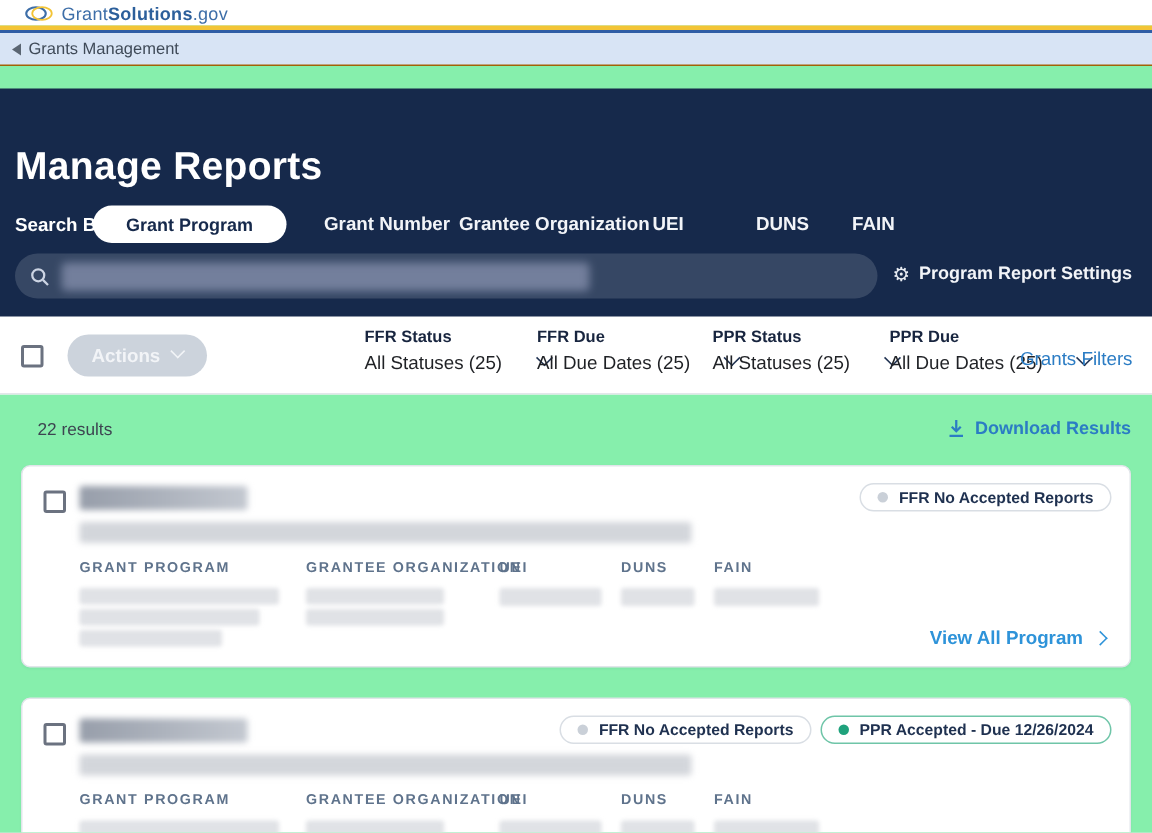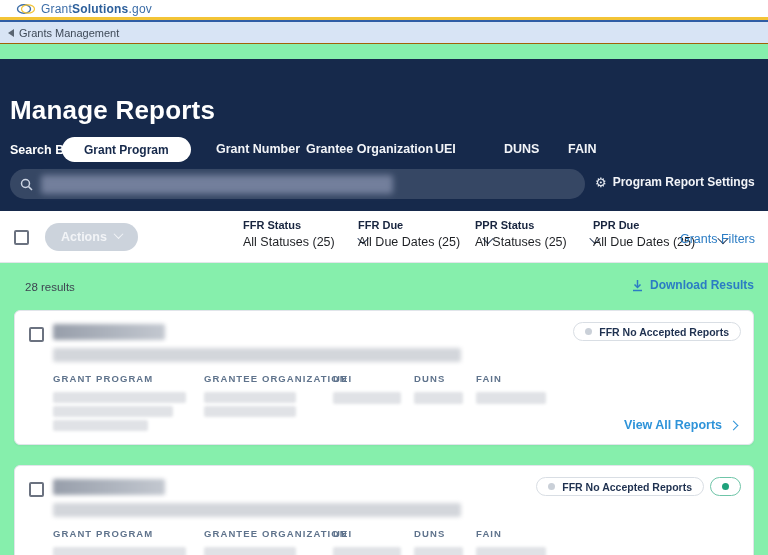--- a/index.html
+++ b/index.html
@@ -158,21 +158,21 @@
       <div class="fg-label">PPR Due</div>
       <div class="fg-valrow">
         <span class="fg-value">All Due Dates (25)</span>
         <span class="chev"></span>
       </div>
     </div>
     <span class="reset-link">Grants Filters</span>
   </div>
 
   <div class="results-head">
-    <span class="results-count">28 results</span>
+    <span class="results-count">22 results</span>
     <div class="download">
       <svg width="13" height="13" viewBox="0 0 13 13">
         <line x1="6.5" y1="1" x2="6.5" y2="8" stroke="#2b7cc4" stroke-width="1.5"></line>
         <polyline points="3.5,5.5 6.5,8.5 9.5,5.5" fill="none" stroke="#2b7cc4" stroke-width="1.5"></polyline>
         <line x1="2" y1="11.5" x2="11" y2="11.5" stroke="#2b7cc4" stroke-width="1.5"></line>
       </svg>
       <span class="download-label">Download Results</span>
     </div>
   </div>
 
@@ -205,21 +205,21 @@
         <div class="rv rv12 w70"></div>
       </div>
     </div>
     <div class="badges">
       <div class="badge">
         <span class="dot"></span>
         <span>FFR No Accepted Reports</span>
       </div>
     </div>
     <div class="view-all">
-      <span class="view-all-label">View All Reports</span>
+      <span class="view-all-label">View All Program</span>
       <span class="chev"></span>
     </div>
   </div>
 
   <div class="card card2">
     <div class="cbx"></div>
     <div class="r-title"></div>
     <div class="r-sub"></div>
     <div class="fields">
       <div class="field f-gp">
@@ -244,17 +244,18 @@
         <div class="rv rv12 w70"></div>
       </div>
     </div>
     <div class="badges">
       <div class="badge">
         <span class="dot"></span>
         <span>FFR No Accepted Reports</span>
       </div>
       <div class="badge accepted">
         <span class="dot"></span>
+        <span>PPR Accepted - Due 12/26/2024</span>
       </div>
     </div>
   </div>
 
 </div>
 
 </body></html>

